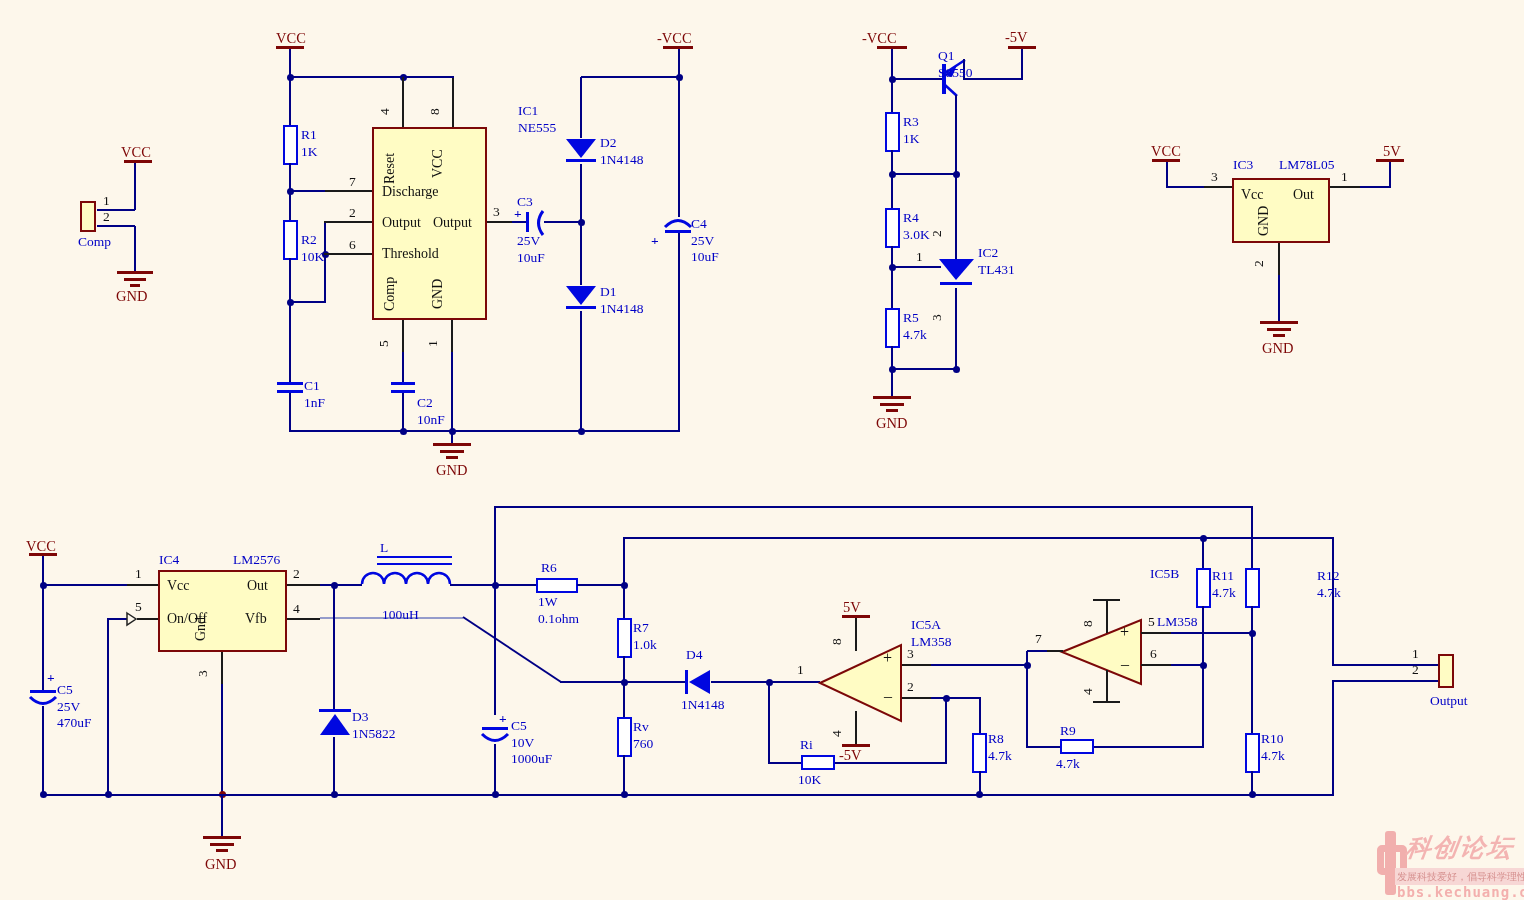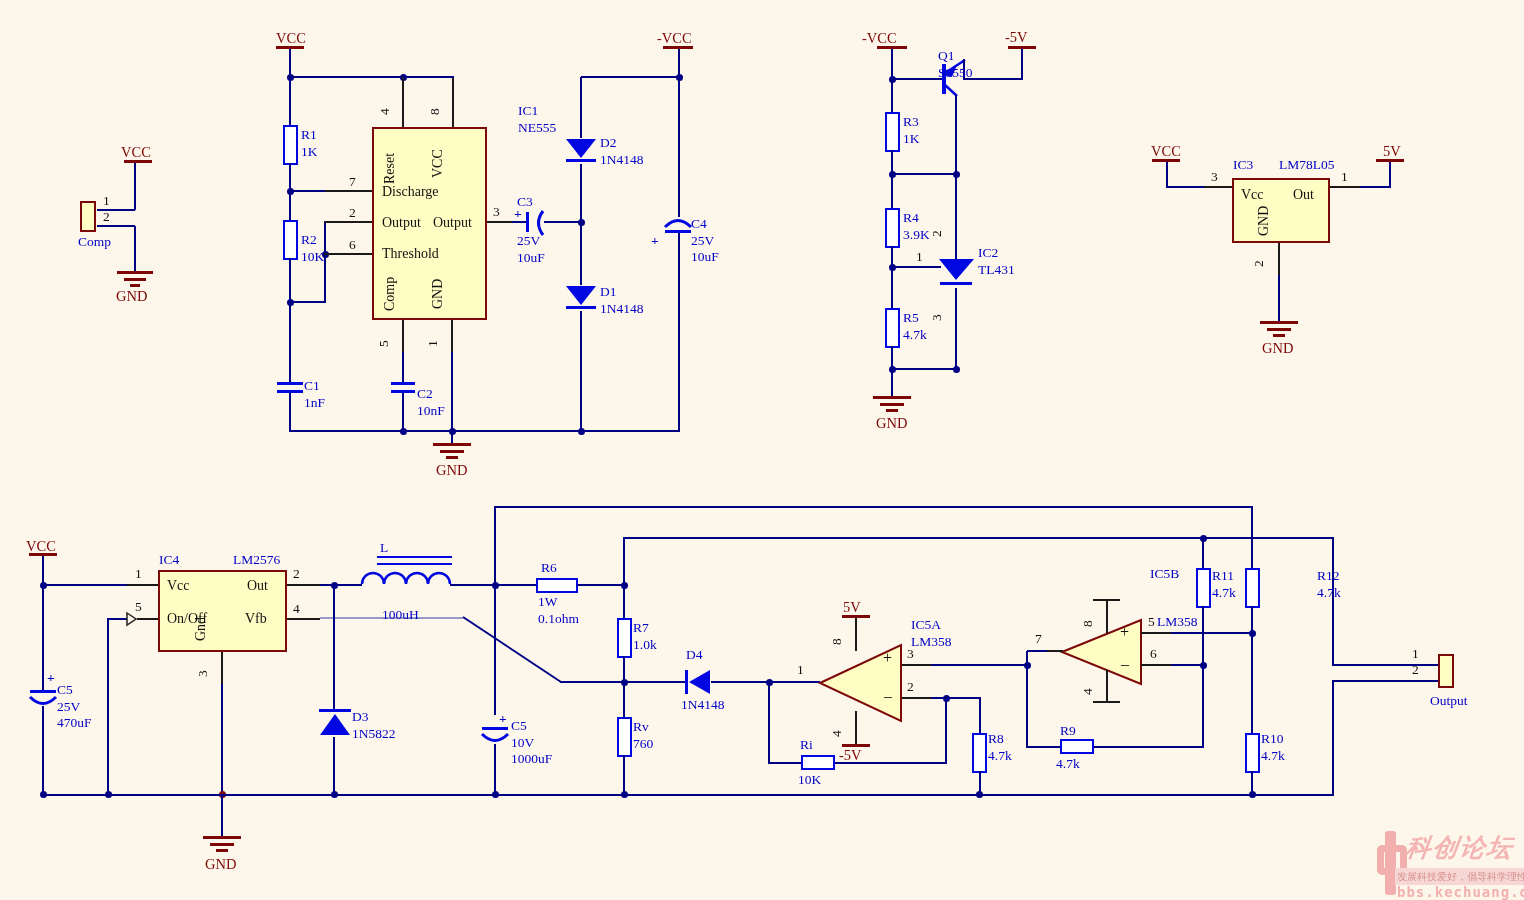--- a/index.html
+++ b/index.html
@@ -113,21 +113,21 @@
   <div class="pn rot" style="left:446px;top:293px">GND</div>
   <i class="vk" style="left:402px;top:77px;height:50px"></i>
   <div class="num rot" style="left:392px;top:100px">4</div>
   <i class="vk" style="left:452px;top:78px;height:49px"></i>
   <div class="num rot" style="left:442px;top:100px">8</div>
   <i class="vk" style="left:402px;top:320px;height:32px"></i>
   <div class="num rot" style="left:391px;top:332px">5</div>
   <i class="v" style="left:402px;top:352px;height:31px"></i>
   <i class="cp" style="left:391px;top:382px;width:24px"></i>
   <i class="cp" style="left:391px;top:390px;width:24px"></i>
-  <div class="lbl" style="left:417px;top:386px">
+  <div class="lbl" style="left:417px;top:395px">
       <span>C2</span>
       <span>10nF</span>
     </div>
   <i class="v" style="left:402px;top:393px;height:39px"></i>
   <i class="vk" style="left:451px;top:320px;height:32px"></i>
   <div class="num rot" style="left:440px;top:332px">1</div>
   <i class="v" style="left:451px;top:352px;height:80px"></i>
   <i class="hk" style="left:487px;top:221px;width:25px"></i>
   <div class="num" style="left:493px;top:204px">3</div>
   <i class="h" style="left:512px;top:221px;width:14px"></i>
@@ -232,21 +232,21 @@
       <span>R3</span>
       <span>1K</span>
     </div>
   <i class="v" style="left:891px;top:150px;height:25px"></i>
   <i class="dot" style="left:892px;top:174px"></i>
   <i class="h" style="left:891px;top:173px;width:66px"></i>
   <i class="v" style="left:891px;top:175px;height:33px"></i>
   <div class="res" style="left:885px;top:208px"></div>
   <div class="lbl" style="left:903px;top:210px">
       <span>R4</span>
-      <span>3.9K</span>
+      <span>3.0K</span>
     </div>
   <i class="v" style="left:891px;top:246px;height:22px"></i>
   <i class="dot" style="left:892px;top:267px"></i>
   <i class="h" style="left:891px;top:266px;width:50px"></i>
   <div class="num" style="left:916px;top:249px">1</div>
   <i class="v" style="left:955px;top:175px;height:85px"></i>
   <div class="num rot" style="left:944px;top:222px">2</div>
   <svg style="left:937px;top:257px" width="40" height="31">
       <polygon class="b" points="2,2 37,2 19,23"></polygon>
       <rect class="b" x="3" y="25" width="32" height="3"></rect>

